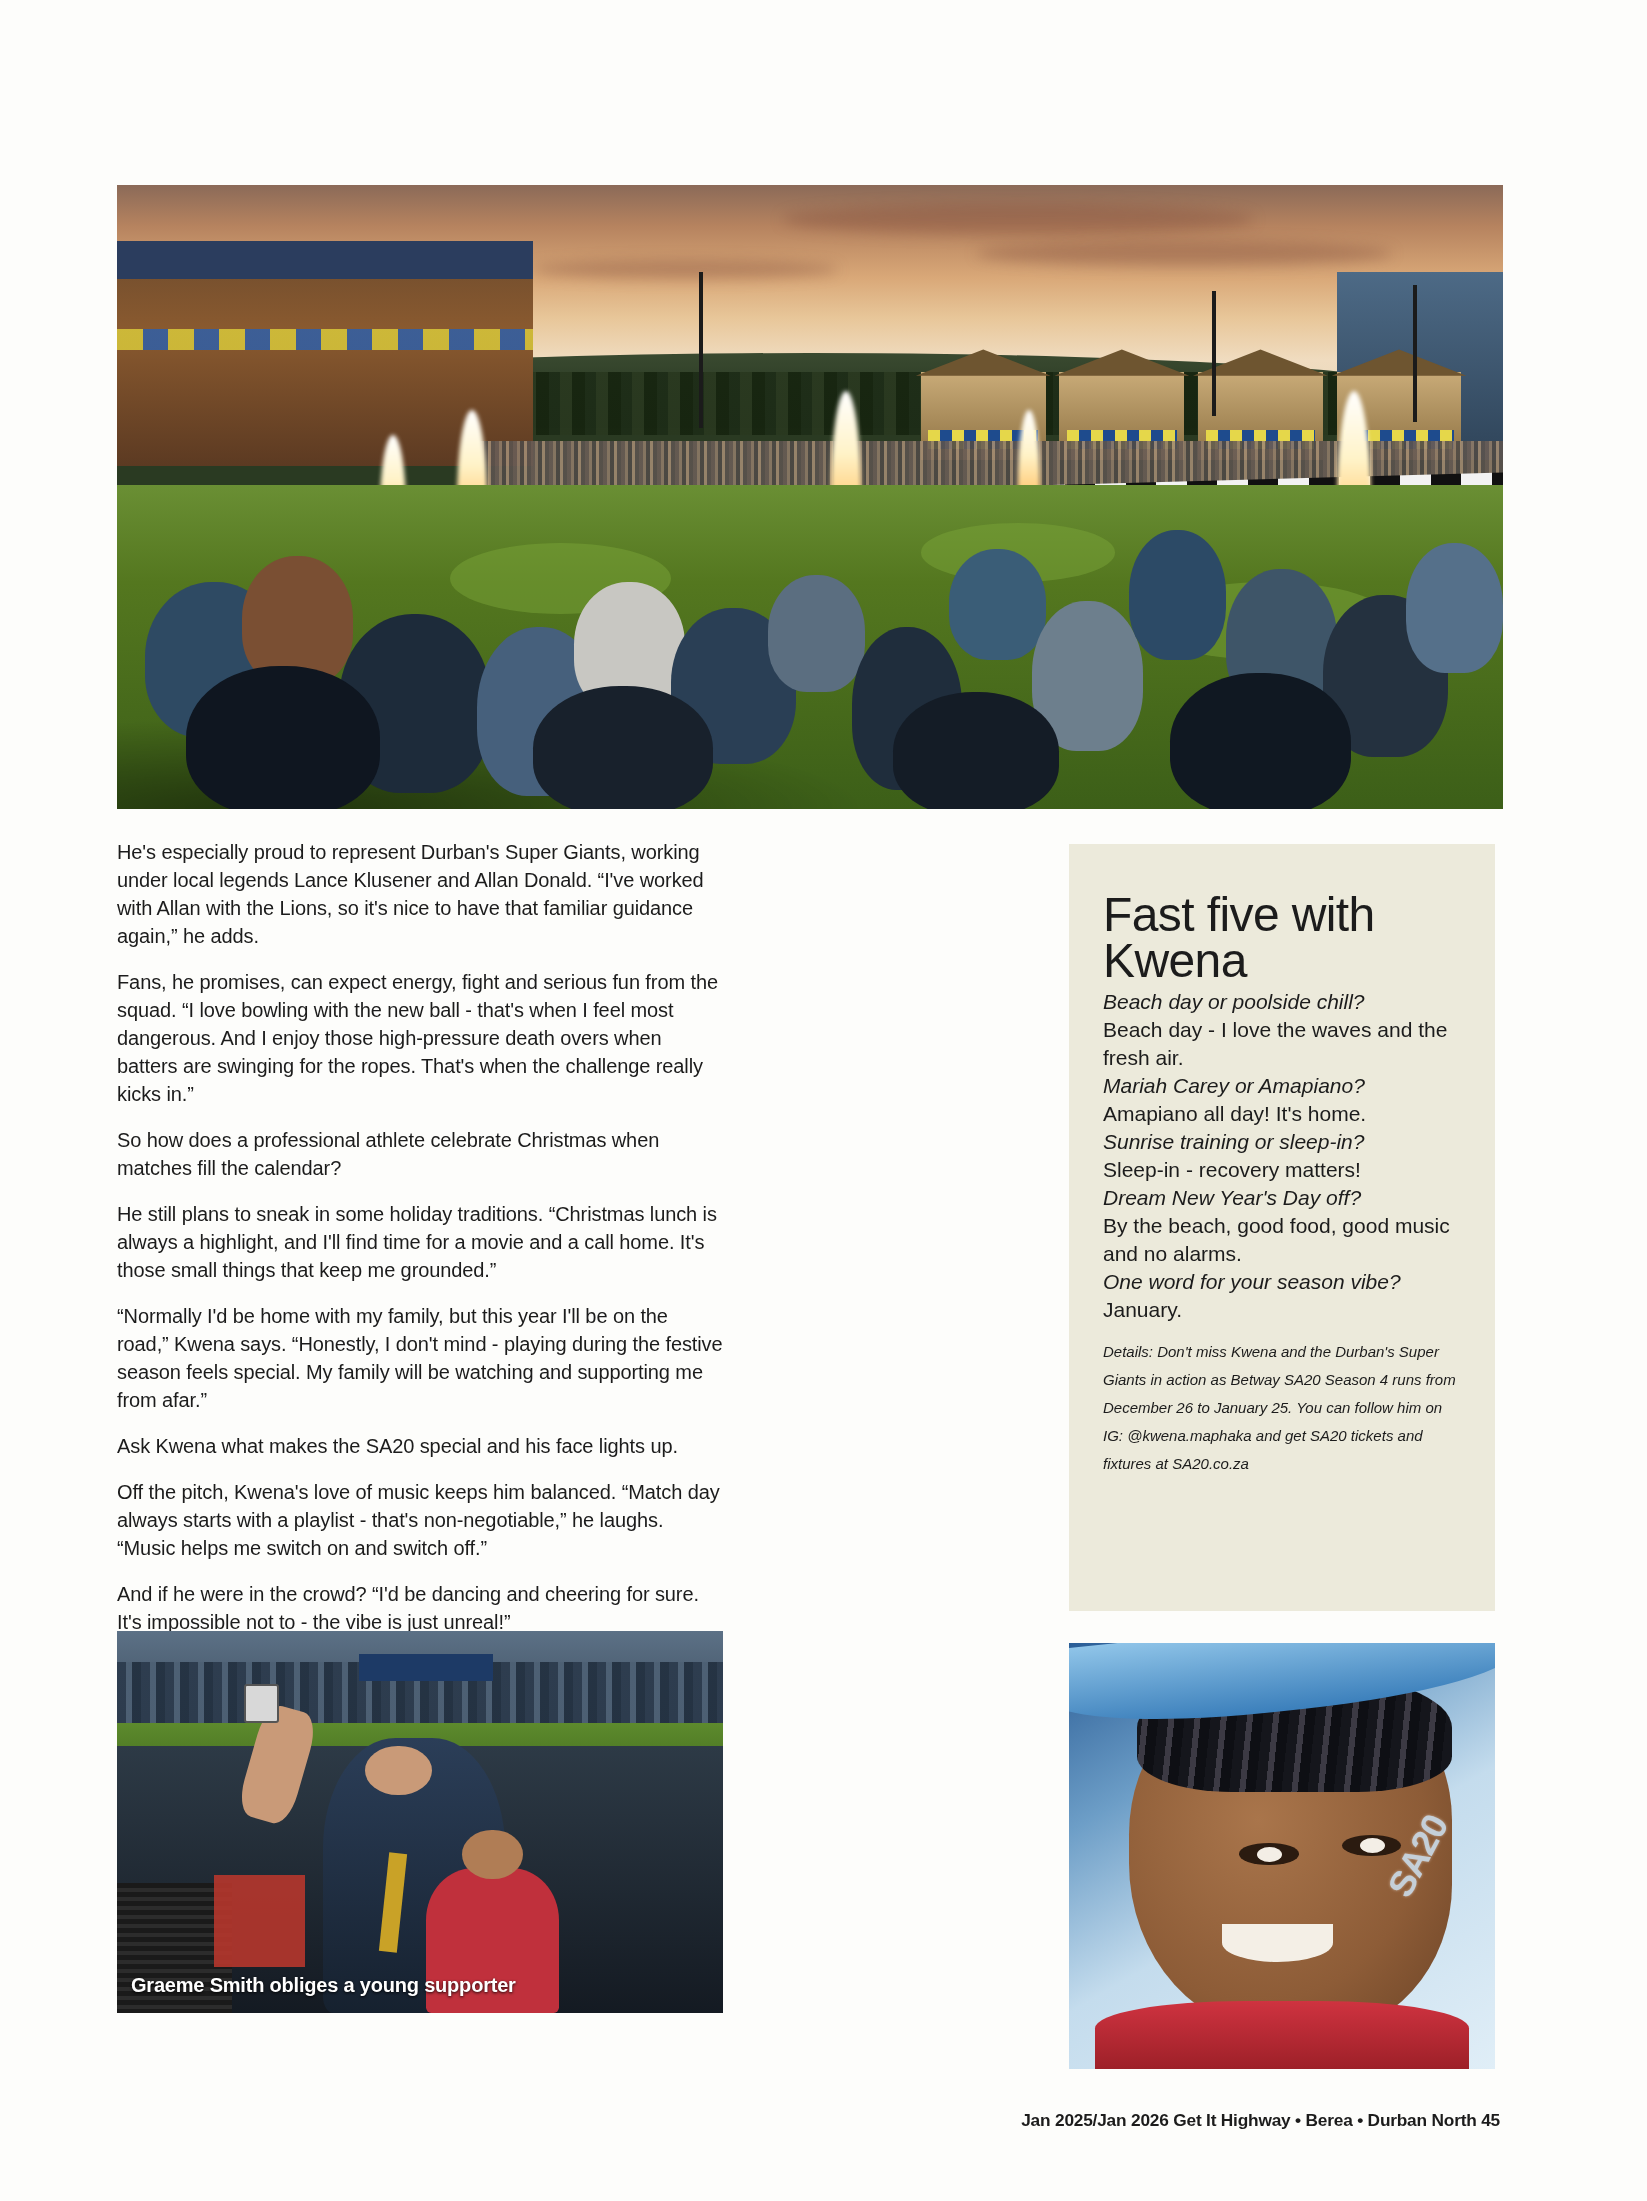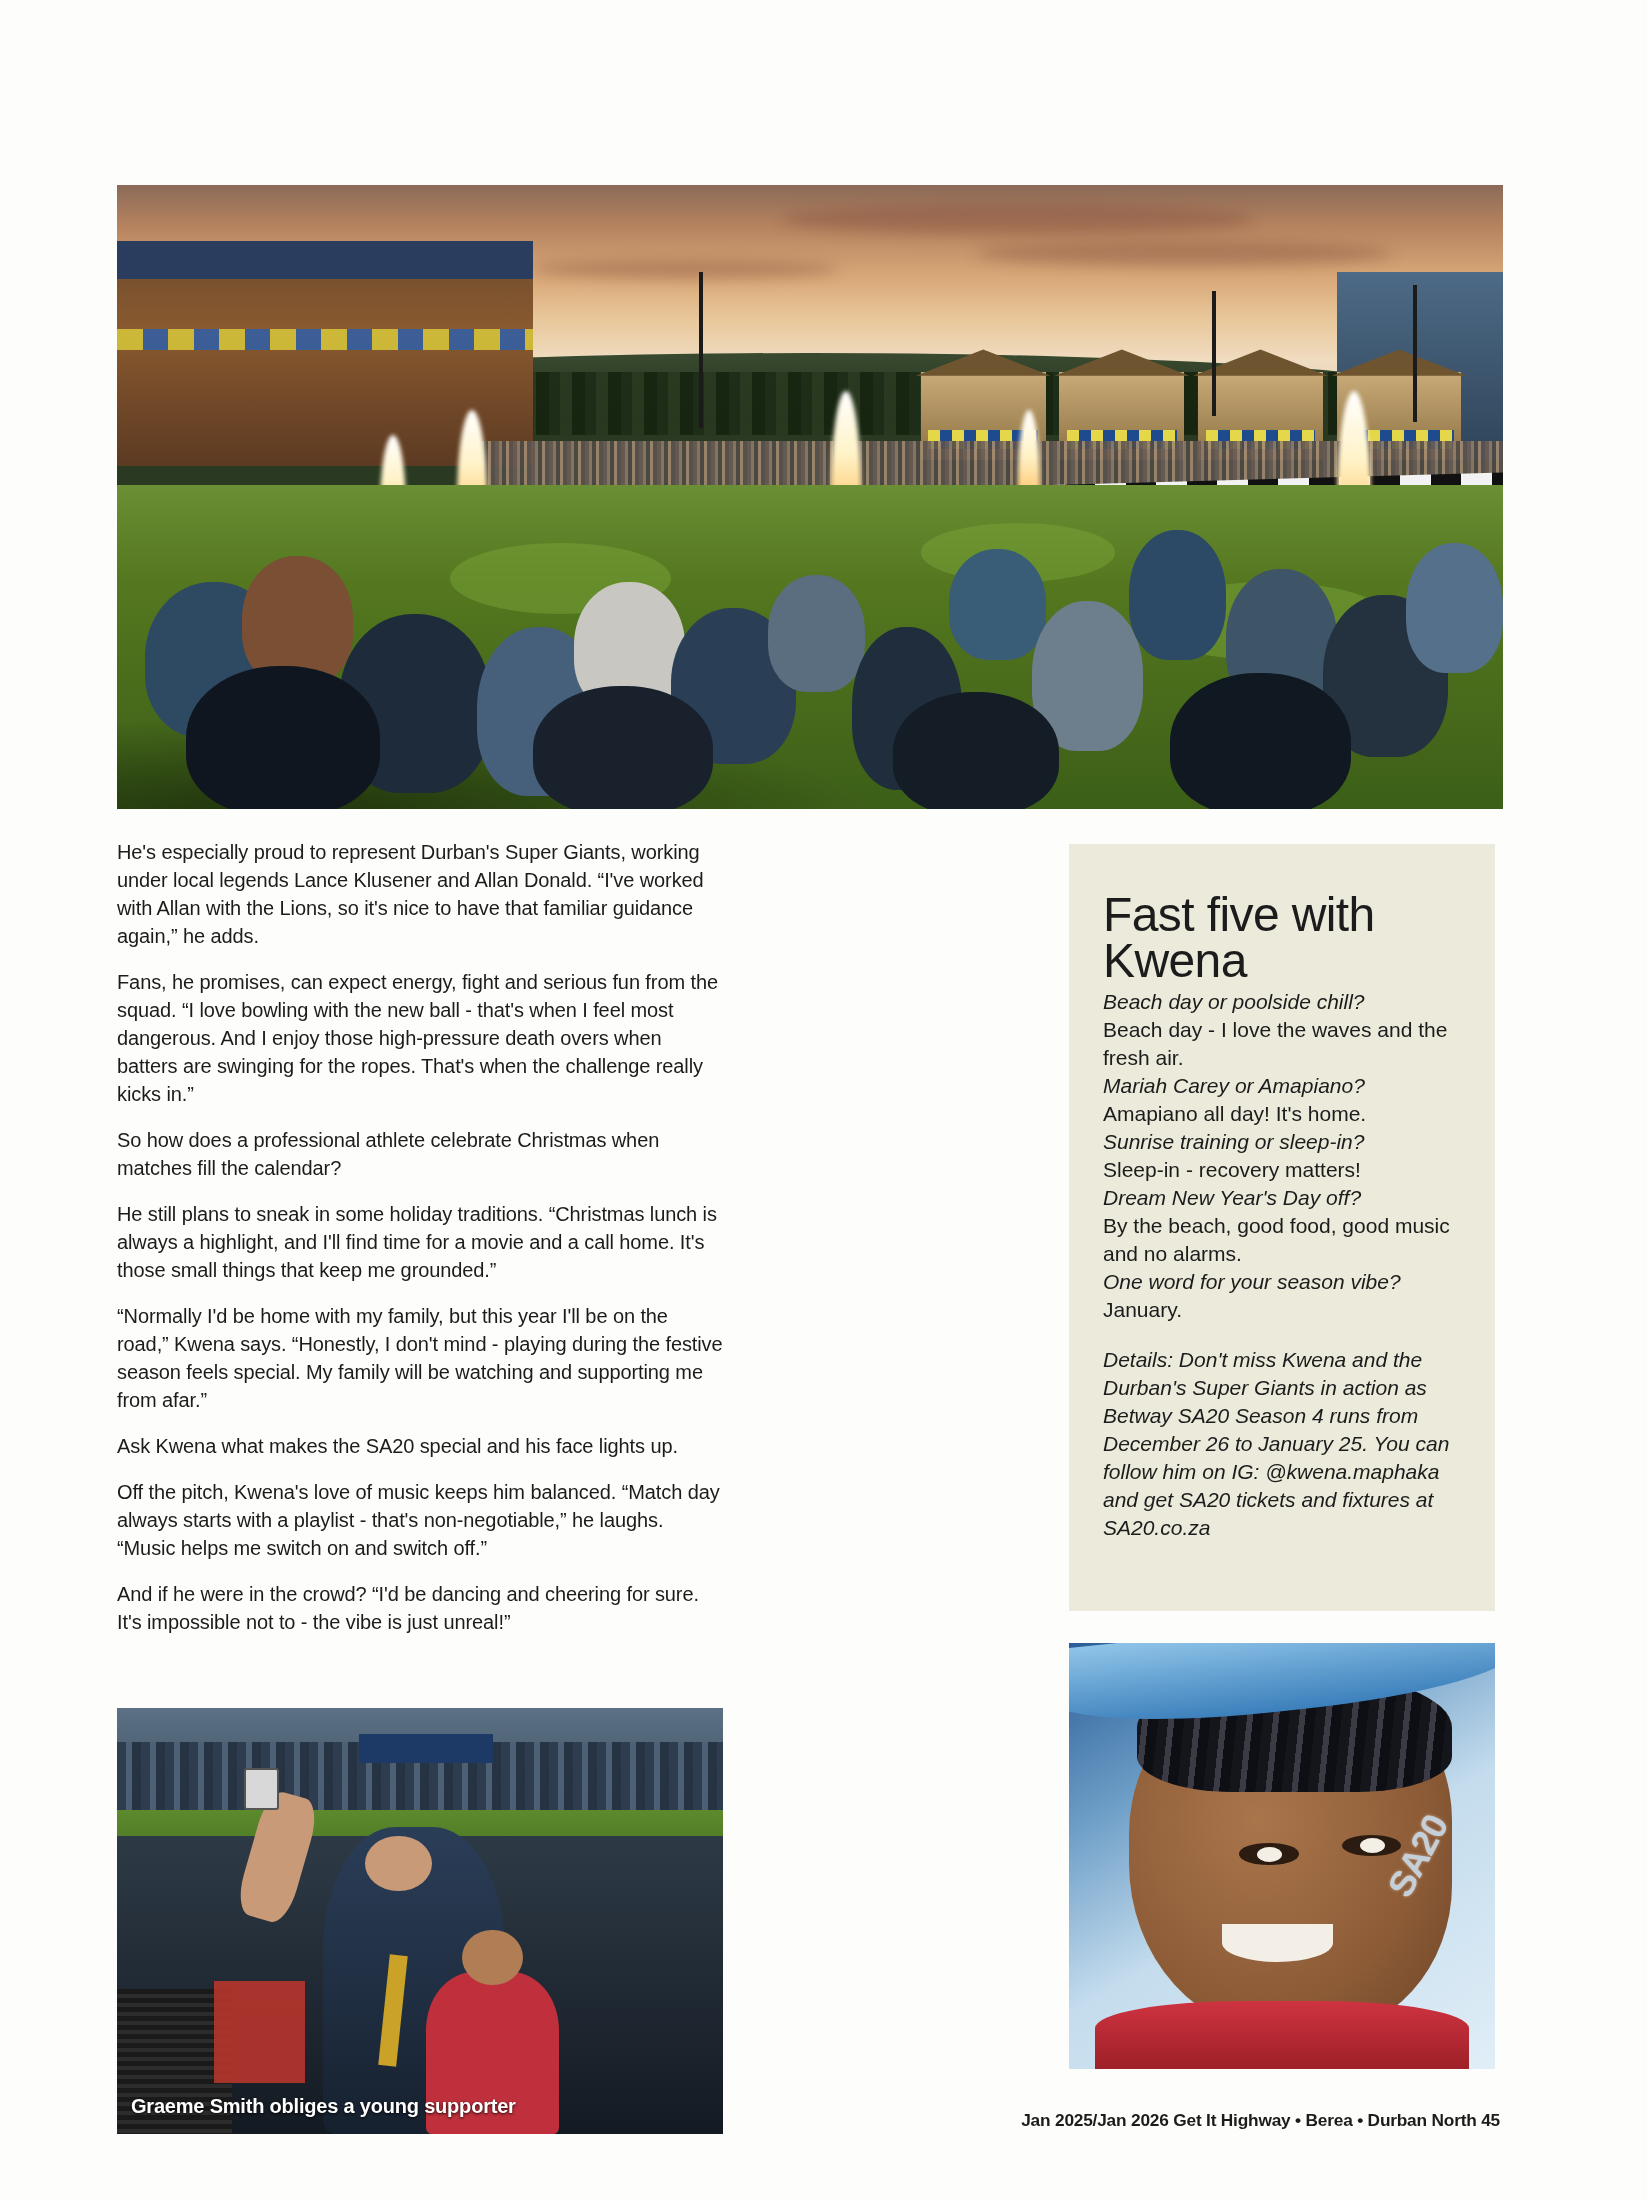--- a/index.html
+++ b/index.html
@@ -168,34 +168,34 @@
     color: #1c1c1c;
   }
   .fastfive .q {
     font-style: italic;
     display: block;
   }
   .fastfive .a {
     display: block;
   }
   .details {
-    margin-top: 22px;
-    font-size: 21px;
+    margin-top: 14px;
+    font-size: 15px;
     line-height: 28px;
     font-style: italic;
     color: #1c1c1c;
   }
 
   
   .photo-smith {
     position: absolute;
     left: 117px;
-    top: 1708px;
+    top: 1631px;
     width: 606px;
-    height: 426px;
+    height: 382px;
     overflow: hidden;
     background: #1b2430;
     text-align: right;
   }
   .ps-sky {
     position:absolute; left:0; top:0; width:100%; height:26%;
     background: linear-gradient(#5c7186, #3c4b5c);
   }
   .ps-stand {
     position:absolute; left:0; top:8%; width:100%; height:16%;

